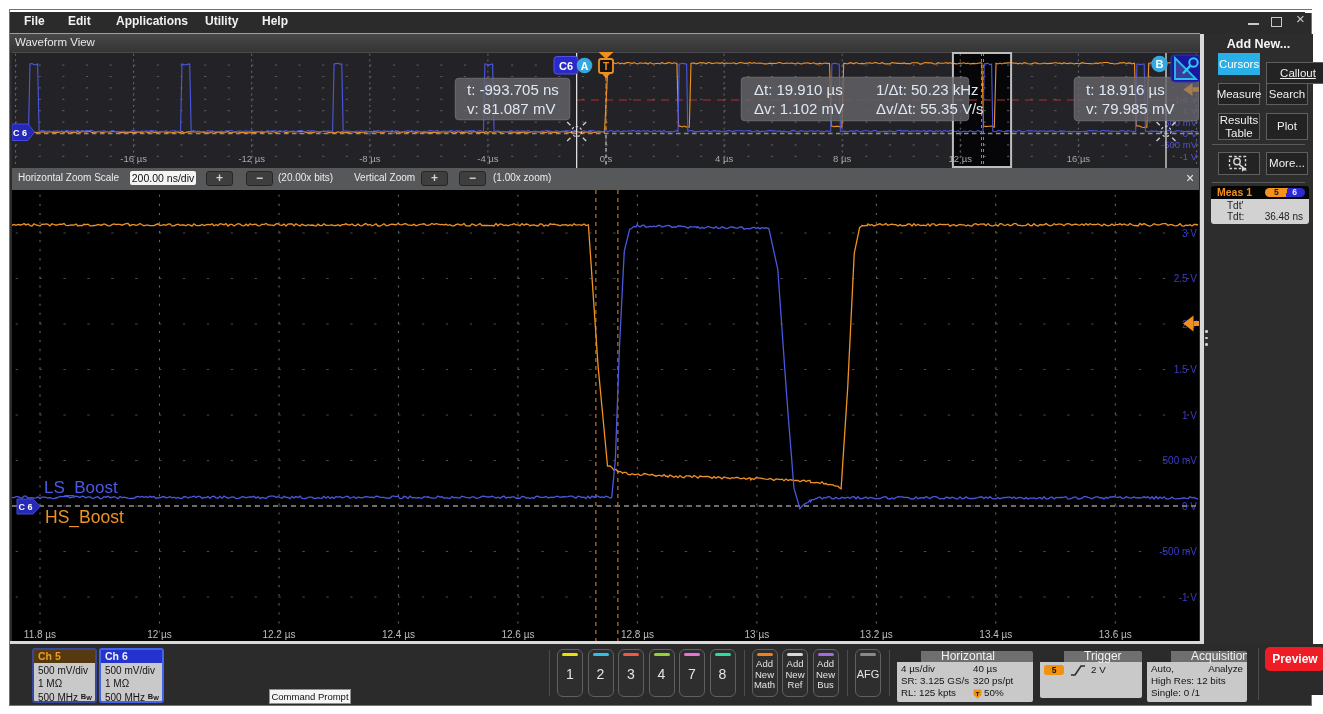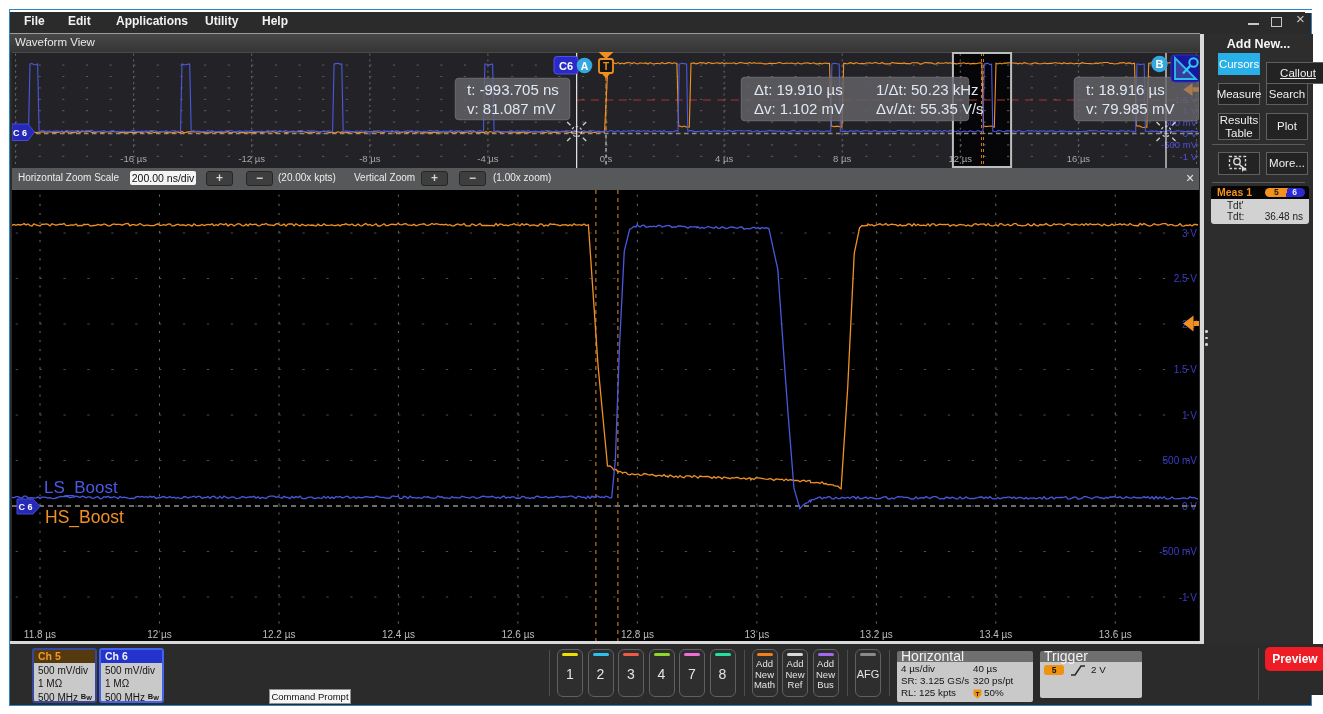--- a/index.html
+++ b/index.html
@@ -59,21 +59,21 @@
   .bw sub{font-size:6px;vertical-align:-1px;}
   #tooltip{left:242px;top:45px;width:80px;height:13px;background:#f5f5f5;border:1px solid #909090;
            font-size:9.5px;color:#111;text-align:center;line-height:13px;white-space:nowrap;}
   .num-btn{position:absolute;top:5px;width:26px;height:48px;background:#2e2e2e;border:1px solid #606060;
            border-radius:6px;box-sizing:border-box;}
   .num-btn .stripe{position:absolute;left:4px;right:4px;top:3px;height:3px;border-radius:2px;}
   .num-btn .lbl{position:absolute;left:0;width:100%;top:16px;text-align:center;color:#e4e4e4;font-size:14px;}
   .num-btn .lbl3{position:absolute;left:0;width:100%;top:9px;text-align:center;color:#e4e4e4;font-size:9.5px;line-height:10.5px;}
   .bb-divider{position:absolute;top:6px;width:1px;height:46px;background:#4d4d4d;}
   .panel{position:absolute;top:7px;border-radius:2px;overflow:hidden;}
-  .panel .hd{height:11px;background:#6f6f6f;color:#f2f2f2;font-size:14px;padding-left:4px;line-height:11px;}
+  .panel .hd{height:11px;background:#6f6f6f;color:#f2f2f2;font-size:12px;padding-left:20px;line-height:11px;margin-left:24px;}
   .panel .bd{background:#c9c9c9;color:#141414;font-size:9.8px;line-height:12.2px;padding:1px 4px 2px 4px;}
   .hrow{display:flex;}
   .hrow .c1{width:72px;}
   #trig-row{display:flex;align-items:center;height:12px;margin-top:1px;}
   #trig-badge{width:20px;height:10px;background:#f0920e;border-radius:3px;color:#141414;font-size:8.5px;
               font-weight:bold;text-align:center;line-height:10px;margin-right:6px;}
   #acq-r1{display:flex;justify-content:space-between;}
   #preview-btn{position:absolute;left:1238px;top:3px;width:60px;height:24px;background:#ee1c25;border-radius:5px;
                color:#fff;font-size:12px;font-weight:bold;text-align:center;line-height:24px;}
   svg{display:block;font-family:"Liberation Sans",sans-serif;}
@@ -200,21 +200,21 @@
         <polygon points="1183.5,89.5 1192.5,83 1192.5,96" fill="#a87c50"></polygon>
         <rect x="1192.5" y="87.3" width="6.5" height="4.4" fill="#a87c50"></rect>
       </g>
     </svg>
 
   <div class="abs" id="zoombar">
     <span class="zb" style="left:6px">Horizontal Zoom Scale</span>
     <span class="abs" id="zb-input">200.00 ns/div</span>
     <span class="zb-btn" style="left:194px">+</span>
     <span class="zb-btn" style="left:234px">−</span>
-    <span class="zb" style="left:266px">(20.00x kpts)</span>
+    <span class="zb" style="left:266px">(20.00x bits)</span>
     <span class="zb" style="left:342px">Vertical Zoom</span>
     <span class="zb-btn" style="left:409px">+</span>
     <span class="zb-btn" style="left:447px">−</span>
     <span class="zb" style="left:481px">(1.00x zoom)</span>
     <span class="abs" id="zb-close">×</span>
   </div>
 
   <svg class="abs" id="main-svg" width="1187" height="451" viewBox="12 190 1187 451">
       <g>
         <path d="M16.1 597.0h1.4M40.0 597.0h1.4M63.9 597.0h1.4M87.8 597.0h1.4M111.7 597.0h1.4M135.6 597.0h1.4M159.5 597.0h1.4M183.4 597.0h1.4M207.3 597.0h1.4M231.2 597.0h1.4M255.1 597.0h1.4M279.0 597.0h1.4M302.9 597.0h1.4M326.8 597.0h1.4M350.7 597.0h1.4M374.6 597.0h1.4M398.5 597.0h1.4M422.4 597.0h1.4M446.3 597.0h1.4M470.2 597.0h1.4M494.1 597.0h1.4M518.0 597.0h1.4M541.9 597.0h1.4M565.8 597.0h1.4M589.7 597.0h1.4M613.6 597.0h1.4M637.5 597.0h1.4M661.4 597.0h1.4M685.3 597.0h1.4M709.2 597.0h1.4M733.1 597.0h1.4M757.0 597.0h1.4M780.9 597.0h1.4M804.8 597.0h1.4M828.7 597.0h1.4M852.6 597.0h1.4M876.5 597.0h1.4M900.4 597.0h1.4M924.3 597.0h1.4M948.2 597.0h1.4M972.1 597.0h1.4M996.0 597.0h1.4M1019.9 597.0h1.4M1043.8 597.0h1.4M1067.7 597.0h1.4M1091.6 597.0h1.4M1115.5 597.0h1.4M1139.4 597.0h1.4M1163.3 597.0h1.4M1187.2 597.0h1.4M16.1 551.5h1.4M40.0 551.5h1.4M63.9 551.5h1.4M87.8 551.5h1.4M111.7 551.5h1.4M135.6 551.5h1.4M159.5 551.5h1.4M183.4 551.5h1.4M207.3 551.5h1.4M231.2 551.5h1.4M255.1 551.5h1.4M279.0 551.5h1.4M302.9 551.5h1.4M326.8 551.5h1.4M350.7 551.5h1.4M374.6 551.5h1.4M398.5 551.5h1.4M422.4 551.5h1.4M446.3 551.5h1.4M470.2 551.5h1.4M494.1 551.5h1.4M518.0 551.5h1.4M541.9 551.5h1.4M565.8 551.5h1.4M589.7 551.5h1.4M613.6 551.5h1.4M637.5 551.5h1.4M661.4 551.5h1.4M685.3 551.5h1.4M709.2 551.5h1.4M733.1 551.5h1.4M757.0 551.5h1.4M780.9 551.5h1.4M804.8 551.5h1.4M828.7 551.5h1.4M852.6 551.5h1.4M876.5 551.5h1.4M900.4 551.5h1.4M924.3 551.5h1.4M948.2 551.5h1.4M972.1 551.5h1.4M996.0 551.5h1.4M1019.9 551.5h1.4M1043.8 551.5h1.4M1067.7 551.5h1.4M1091.6 551.5h1.4M1115.5 551.5h1.4M1139.4 551.5h1.4M1163.3 551.5h1.4M1187.2 551.5h1.4M16.1 506.0h1.4M40.0 506.0h1.4M63.9 506.0h1.4M87.8 506.0h1.4M111.7 506.0h1.4M135.6 506.0h1.4M159.5 506.0h1.4M183.4 506.0h1.4M207.3 506.0h1.4M231.2 506.0h1.4M255.1 506.0h1.4M279.0 506.0h1.4M302.9 506.0h1.4M326.8 506.0h1.4M350.7 506.0h1.4M374.6 506.0h1.4M398.5 506.0h1.4M422.4 506.0h1.4M446.3 506.0h1.4M470.2 506.0h1.4M494.1 506.0h1.4M518.0 506.0h1.4M541.9 506.0h1.4M565.8 506.0h1.4M589.7 506.0h1.4M613.6 506.0h1.4M637.5 506.0h1.4M661.4 506.0h1.4M685.3 506.0h1.4M709.2 506.0h1.4M733.1 506.0h1.4M757.0 506.0h1.4M780.9 506.0h1.4M804.8 506.0h1.4M828.7 506.0h1.4M852.6 506.0h1.4M876.5 506.0h1.4M900.4 506.0h1.4M924.3 506.0h1.4M948.2 506.0h1.4M972.1 506.0h1.4M996.0 506.0h1.4M1019.9 506.0h1.4M1043.8 506.0h1.4M1067.7 506.0h1.4M1091.6 506.0h1.4M1115.5 506.0h1.4M1139.4 506.0h1.4M1163.3 506.0h1.4M1187.2 506.0h1.4M16.1 460.5h1.4M40.0 460.5h1.4M63.9 460.5h1.4M87.8 460.5h1.4M111.7 460.5h1.4M135.6 460.5h1.4M159.5 460.5h1.4M183.4 460.5h1.4M207.3 460.5h1.4M231.2 460.5h1.4M255.1 460.5h1.4M279.0 460.5h1.4M302.9 460.5h1.4M326.8 460.5h1.4M350.7 460.5h1.4M374.6 460.5h1.4M398.5 460.5h1.4M422.4 460.5h1.4M446.3 460.5h1.4M470.2 460.5h1.4M494.1 460.5h1.4M518.0 460.5h1.4M541.9 460.5h1.4M565.8 460.5h1.4M589.7 460.5h1.4M613.6 460.5h1.4M637.5 460.5h1.4M661.4 460.5h1.4M685.3 460.5h1.4M709.2 460.5h1.4M733.1 460.5h1.4M757.0 460.5h1.4M780.9 460.5h1.4M804.8 460.5h1.4M828.7 460.5h1.4M852.6 460.5h1.4M876.5 460.5h1.4M900.4 460.5h1.4M924.3 460.5h1.4M948.2 460.5h1.4M972.1 460.5h1.4M996.0 460.5h1.4M1019.9 460.5h1.4M1043.8 460.5h1.4M1067.7 460.5h1.4M1091.6 460.5h1.4M1115.5 460.5h1.4M1139.4 460.5h1.4M1163.3 460.5h1.4M1187.2 460.5h1.4M16.1 415.0h1.4M40.0 415.0h1.4M63.9 415.0h1.4M87.8 415.0h1.4M111.7 415.0h1.4M135.6 415.0h1.4M159.5 415.0h1.4M183.4 415.0h1.4M207.3 415.0h1.4M231.2 415.0h1.4M255.1 415.0h1.4M279.0 415.0h1.4M302.9 415.0h1.4M326.8 415.0h1.4M350.7 415.0h1.4M374.6 415.0h1.4M398.5 415.0h1.4M422.4 415.0h1.4M446.3 415.0h1.4M470.2 415.0h1.4M494.1 415.0h1.4M518.0 415.0h1.4M541.9 415.0h1.4M565.8 415.0h1.4M589.7 415.0h1.4M613.6 415.0h1.4M637.5 415.0h1.4M661.4 415.0h1.4M685.3 415.0h1.4M709.2 415.0h1.4M733.1 415.0h1.4M757.0 415.0h1.4M780.9 415.0h1.4M804.8 415.0h1.4M828.7 415.0h1.4M852.6 415.0h1.4M876.5 415.0h1.4M900.4 415.0h1.4M924.3 415.0h1.4M948.2 415.0h1.4M972.1 415.0h1.4M996.0 415.0h1.4M1019.9 415.0h1.4M1043.8 415.0h1.4M1067.7 415.0h1.4M1091.6 415.0h1.4M1115.5 415.0h1.4M1139.4 415.0h1.4M1163.3 415.0h1.4M1187.2 415.0h1.4M16.1 369.5h1.4M40.0 369.5h1.4M63.9 369.5h1.4M87.8 369.5h1.4M111.7 369.5h1.4M135.6 369.5h1.4M159.5 369.5h1.4M183.4 369.5h1.4M207.3 369.5h1.4M231.2 369.5h1.4M255.1 369.5h1.4M279.0 369.5h1.4M302.9 369.5h1.4M326.8 369.5h1.4M350.7 369.5h1.4M374.6 369.5h1.4M398.5 369.5h1.4M422.4 369.5h1.4M446.3 369.5h1.4M470.2 369.5h1.4M494.1 369.5h1.4M518.0 369.5h1.4M541.9 369.5h1.4M565.8 369.5h1.4M589.7 369.5h1.4M613.6 369.5h1.4M637.5 369.5h1.4M661.4 369.5h1.4M685.3 369.5h1.4M709.2 369.5h1.4M733.1 369.5h1.4M757.0 369.5h1.4M780.9 369.5h1.4M804.8 369.5h1.4M828.7 369.5h1.4M852.6 369.5h1.4M876.5 369.5h1.4M900.4 369.5h1.4M924.3 369.5h1.4M948.2 369.5h1.4M972.1 369.5h1.4M996.0 369.5h1.4M1019.9 369.5h1.4M1043.8 369.5h1.4M1067.7 369.5h1.4M1091.6 369.5h1.4M1115.5 369.5h1.4M1139.4 369.5h1.4M1163.3 369.5h1.4M1187.2 369.5h1.4M16.1 324.0h1.4M40.0 324.0h1.4M63.9 324.0h1.4M87.8 324.0h1.4M111.7 324.0h1.4M135.6 324.0h1.4M159.5 324.0h1.4M183.4 324.0h1.4M207.3 324.0h1.4M231.2 324.0h1.4M255.1 324.0h1.4M279.0 324.0h1.4M302.9 324.0h1.4M326.8 324.0h1.4M350.7 324.0h1.4M374.6 324.0h1.4M398.5 324.0h1.4M422.4 324.0h1.4M446.3 324.0h1.4M470.2 324.0h1.4M494.1 324.0h1.4M518.0 324.0h1.4M541.9 324.0h1.4M565.8 324.0h1.4M589.7 324.0h1.4M613.6 324.0h1.4M637.5 324.0h1.4M661.4 324.0h1.4M685.3 324.0h1.4M709.2 324.0h1.4M733.1 324.0h1.4M757.0 324.0h1.4M780.9 324.0h1.4M804.8 324.0h1.4M828.7 324.0h1.4M852.6 324.0h1.4M876.5 324.0h1.4M900.4 324.0h1.4M924.3 324.0h1.4M948.2 324.0h1.4M972.1 324.0h1.4M996.0 324.0h1.4M1019.9 324.0h1.4M1043.8 324.0h1.4M1067.7 324.0h1.4M1091.6 324.0h1.4M1115.5 324.0h1.4M1139.4 324.0h1.4M1163.3 324.0h1.4M1187.2 324.0h1.4M16.1 278.5h1.4M40.0 278.5h1.4M63.9 278.5h1.4M87.8 278.5h1.4M111.7 278.5h1.4M135.6 278.5h1.4M159.5 278.5h1.4M183.4 278.5h1.4M207.3 278.5h1.4M231.2 278.5h1.4M255.1 278.5h1.4M279.0 278.5h1.4M302.9 278.5h1.4M326.8 278.5h1.4M350.7 278.5h1.4M374.6 278.5h1.4M398.5 278.5h1.4M422.4 278.5h1.4M446.3 278.5h1.4M470.2 278.5h1.4M494.1 278.5h1.4M518.0 278.5h1.4M541.9 278.5h1.4M565.8 278.5h1.4M589.7 278.5h1.4M613.6 278.5h1.4M637.5 278.5h1.4M661.4 278.5h1.4M685.3 278.5h1.4M709.2 278.5h1.4M733.1 278.5h1.4M757.0 278.5h1.4M780.9 278.5h1.4M804.8 278.5h1.4M828.7 278.5h1.4M852.6 278.5h1.4M876.5 278.5h1.4M900.4 278.5h1.4M924.3 278.5h1.4M948.2 278.5h1.4M972.1 278.5h1.4M996.0 278.5h1.4M1019.9 278.5h1.4M1043.8 278.5h1.4M1067.7 278.5h1.4M1091.6 278.5h1.4M1115.5 278.5h1.4M1139.4 278.5h1.4M1163.3 278.5h1.4M1187.2 278.5h1.4M16.1 233.0h1.4M40.0 233.0h1.4M63.9 233.0h1.4M87.8 233.0h1.4M111.7 233.0h1.4M135.6 233.0h1.4M159.5 233.0h1.4M183.4 233.0h1.4M207.3 233.0h1.4M231.2 233.0h1.4M255.1 233.0h1.4M279.0 233.0h1.4M302.9 233.0h1.4M326.8 233.0h1.4M350.7 233.0h1.4M374.6 233.0h1.4M398.5 233.0h1.4M422.4 233.0h1.4M446.3 233.0h1.4M470.2 233.0h1.4M494.1 233.0h1.4M518.0 233.0h1.4M541.9 233.0h1.4M565.8 233.0h1.4M589.7 233.0h1.4M613.6 233.0h1.4M637.5 233.0h1.4M661.4 233.0h1.4M685.3 233.0h1.4M709.2 233.0h1.4M733.1 233.0h1.4M757.0 233.0h1.4M780.9 233.0h1.4M804.8 233.0h1.4M828.7 233.0h1.4M852.6 233.0h1.4M876.5 233.0h1.4M900.4 233.0h1.4M924.3 233.0h1.4M948.2 233.0h1.4M972.1 233.0h1.4M996.0 233.0h1.4M1019.9 233.0h1.4M1043.8 233.0h1.4M1067.7 233.0h1.4M1091.6 233.0h1.4M1115.5 233.0h1.4M1139.4 233.0h1.4M1163.3 233.0h1.4M1187.2 233.0h1.4" stroke="#4e4e50" stroke-width="1.2" stroke-linecap="round"></path>
@@ -429,17 +429,28 @@
         <div id="trig-row">
           <span id="trig-badge">5</span>
           <svg width="16" height="13" viewBox="0 0 16 13" style="margin-right:5px">
             <polyline points="1,11 5,11 11,2 15,2" fill="none" stroke="#2b2b2b" stroke-width="1.6"></polyline>
           </svg>
           <span>2 V</span>
         </div>
       </div>
     </div>
 
+    <div class="panel" style="left:1120px;width:100px">
+      <div class="hd">Acquisition</div>
+      <div class="bd">
+        <div id="acq-r1">
+            <span>Auto,</span>
+            <span>Analyze</span>
+          </div>
+        <div>High Res: 12 bits</div>
+        <div>Single: 0 /1</div>
+      </div>
+    </div>
 
     <div class="bb-divider" style="left:1231px;top:4px;height:52px"></div>
     <div id="preview-btn">Preview</div>
   </div>
 </div>
 
 </body></html>

